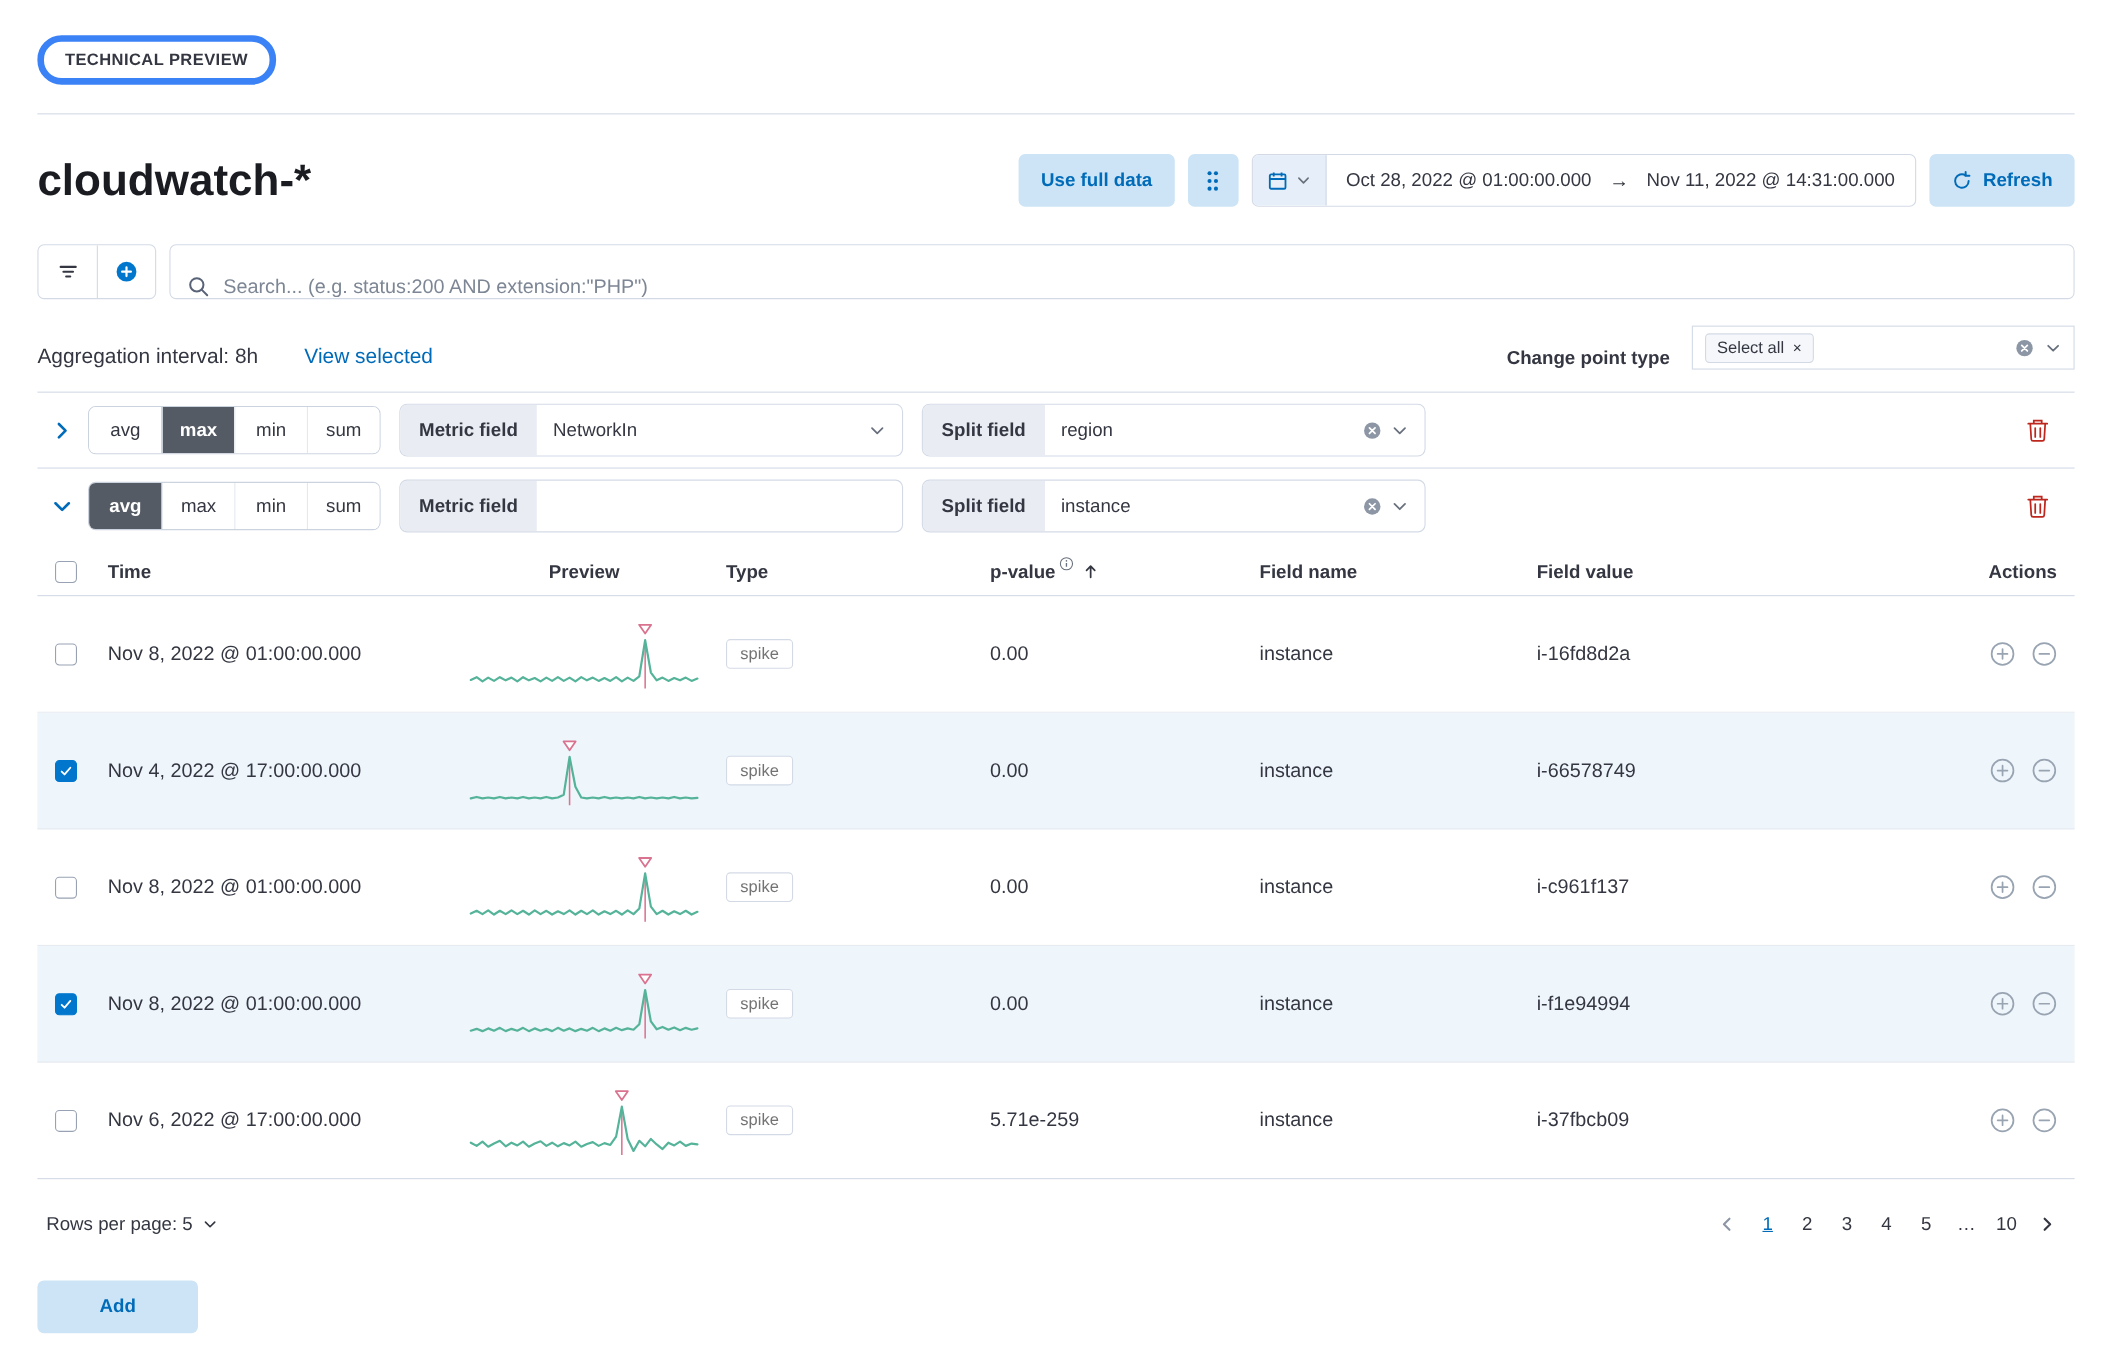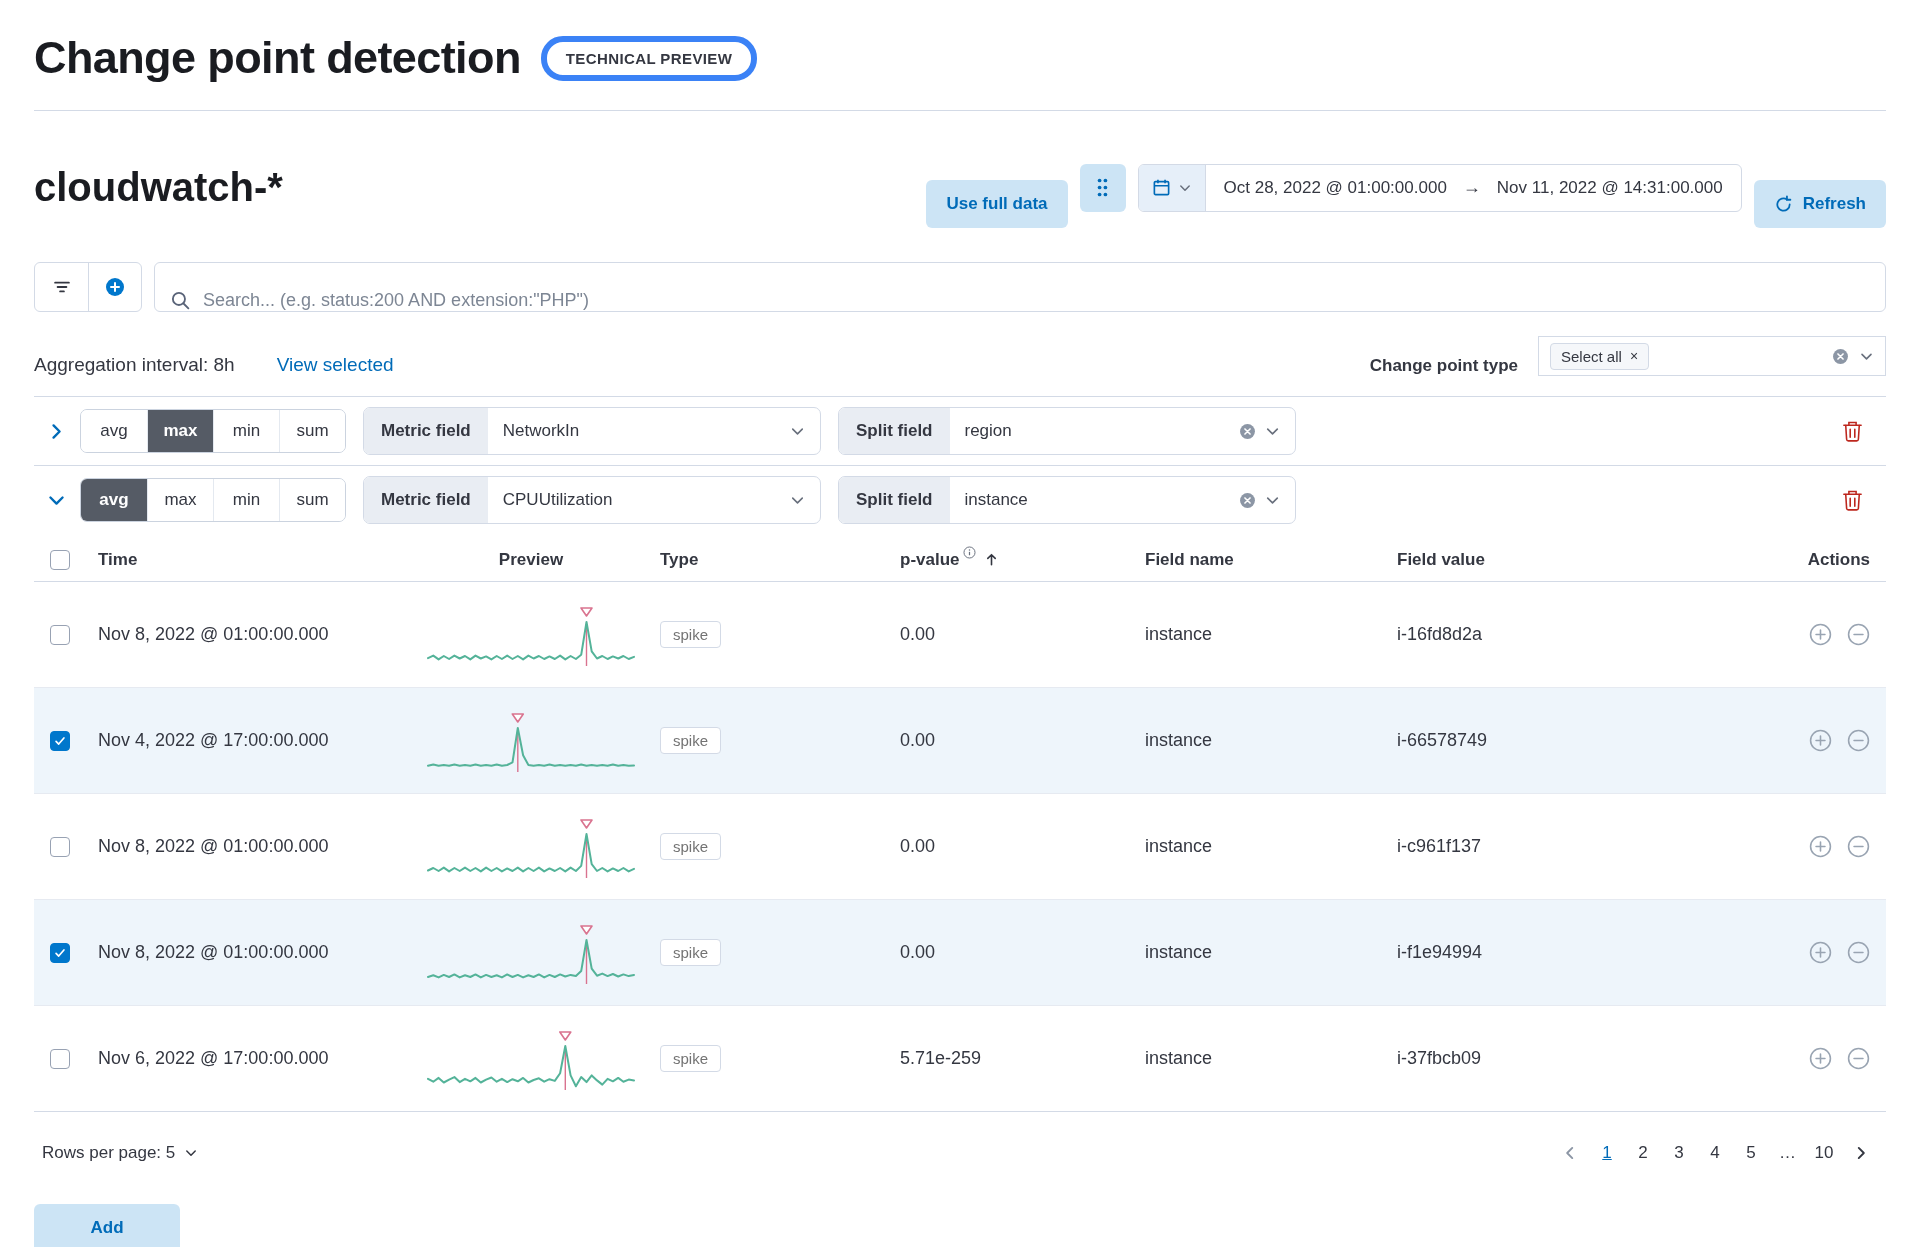--- a/index.html
+++ b/index.html
@@ -20,21 +20,21 @@
   .rule { border: none; border-top: 1px solid #d3dae6; }
 
   
   .toolbar { display: flex; align-items: center; justify-content: space-between; margin: 36px 0 34px; }
   .index-title { font-size: 40px; font-weight: 700; color: #1a1c21; }
   .toolbar-controls { display: flex; align-items: center; gap: 12px; }
   .btn-light {
     display: inline-flex; align-items: center; justify-content: center; gap: 10px;
     height: 48px; padding: 0 20px;
     background: rgba(0,119,204,0.2); color: #006bb8;
-    font-size: 17px; font-weight: 600; border-radius: 6px; white-space: nowrap; margin-top: 33px;
+    font-size: 17px; font-weight: 600; border-radius: 6px; white-space: nowrap;
   }
   .apps-btn { width: 46px; height: 48px; display: flex; align-items: center; justify-content: center; background: rgba(0,119,204,0.2); border-radius: 6px; }
   .datepicker { height: 48px; display: flex; align-items: stretch; border: 1px solid #d3dae6; border-radius: 6px; background: #fff; overflow: hidden; }
   .dp-quick { display: flex; align-items: center; gap: 7px; padding: 0 13px; background: #e6eff9; border-right: 1px solid #d3dae6; }
   .dp-dates { display: flex; align-items: center; gap: 16px; padding: 0 18px; font-size: 17px; color: #343741; }
   .dp-date { cursor: pointer; white-space: nowrap; }
   .dp-arrow { color: #343741; font-size: 18px; }
 
   
   .search-row { display: flex; gap: 12px; margin-bottom: 24px; }
@@ -101,21 +101,20 @@
 
   
   .add-btn { margin-top: 10px; min-width: 146px; }
 </style>
 </head>
 <body>
 
 <div class="page">
 
   <header class="page-header">
-    <h1 class="page-title">Change point detection</h1>
     <span class="tech-badge">TECHNICAL PREVIEW</span>
   </header>
   <hr class="rule">
 
   <div class="toolbar">
     <h2 class="index-title">cloudwatch-*</h2>
     <div class="toolbar-controls">
       <button class="btn-light">Use full data</button>
       <button class="apps-btn">
         <span class="icon-btn">
@@ -281,28 +280,20 @@
             </span>
   </button>
   <div class="fn-group">
     <button class="sel">avg</button>
             <button class="">max</button>
             <button class="">min</button>
             <button class="">sum</button>
   </div>
   <div class="field-group">
     <span class="prepend">Metric field</span>
-    <div class="selectbox">
-      <span class="val">CPUUtilization</span>
-      <span class="icon-btn">
-                <svg width="15" height="15" viewBox="0 0 16 16" fill="none" stroke="#69707d" stroke-width="1.7" stroke-linecap="round" stroke-linejoin="round">
-                  <path d="M2.9 5.5 8 10.6l5.1-5.1"></path>
-                </svg>
-              </span>
-    </div>
   </div>
   <div class="field-group">
     <span class="prepend">Split field</span>
     <div class="selectbox">
       <span class="val">instance</span>
       <span class="sel-icons">
         <span class="icon-btn">
                   <svg width="17" height="17" viewBox="0 0 16 16">
                     <circle cx="8" cy="8" r="7" fill="#8c96a5"></circle>
                     <path d="M5.6 5.6l4.8 4.8M10.4 5.6l-4.8 4.8" stroke="#fff" stroke-width="1.5" stroke-linecap="round"></path>

